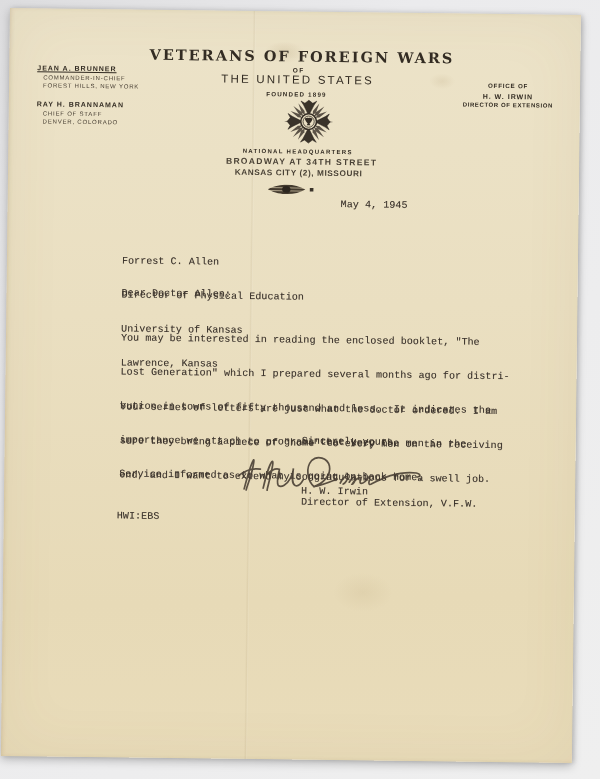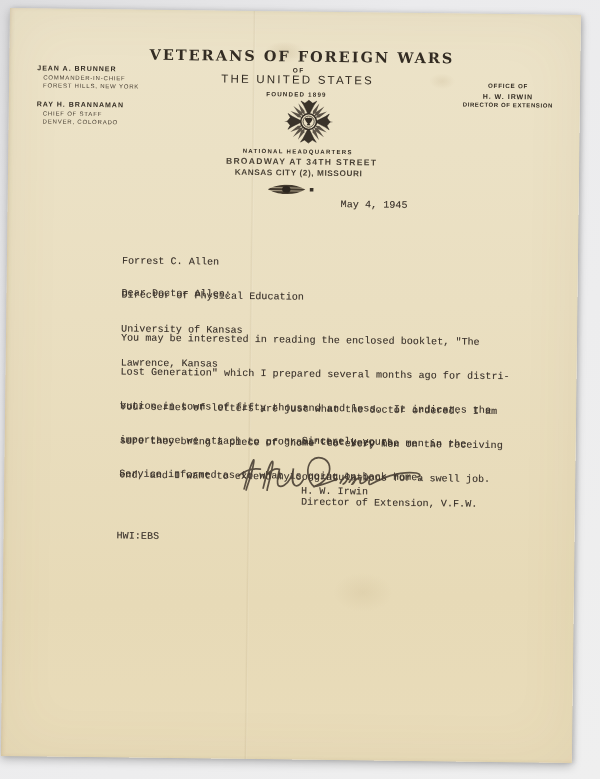--- a/index.html
+++ b/index.html
@@ -32,21 +32,21 @@
   .founded{top:79px;font-size:6.2px;font-weight:700;letter-spacing:1.2px;transform:translateX(2px);}
   .emblem{top:87px;left:271px;width:56px;height:46px;transform:translateX(1px);}
   .hq1{top:137px;font-size:6px;font-weight:700;letter-spacing:1.3px;transform:translateX(4px);}
   .hq2{top:145px;font-size:8.5px;font-weight:600;letter-spacing:1.3px;color:#4a4236;transform:translateX(8px);}
   .hq3{top:157px;font-size:8.2px;font-weight:600;letter-spacing:0.6px;color:#4a4236;transform:translateX(5px);}
   .ornament{top:169px;left:259px;transform:translateX(0px);}
 
   .officials{left:28px;font-weight:700;}
   .off-name{font-size:7px;letter-spacing:1px;}
   .off-sub{font-size:6px;letter-spacing:0.8px;color:#43it3a2f;}
-  .o1n{top:56px;} .o1t{top:66px;left:34px;} .o1l{top:74px;left:34px;}
+  .o1n{top:56px;text-decoration:underline;} .o1t{top:66px;left:34px;} .o1l{top:74px;left:34px;}
   .o2n{top:92px;} .o2t{top:102px;left:34px;} .o2l{top:110px;left:34px;}
   .off-sub{color:#433a2f;}
 
   .office{left:440px;top:68px;width:118px;text-align:center;font-weight:700;}
   .office div{position:static;}
   .office-1{font-size:6.2px;letter-spacing:0.8px;margin-bottom:3.5px;}
   .office-2{font-size:7px;letter-spacing:1px;margin-bottom:2.5px;}
   .office-3{font-size:6px;letter-spacing:0.6px;}
 
   .typew{
@@ -57,21 +57,21 @@
   }
   .date{left:333px;top:187px;}
   .recipient{left:115px;top:223px;}
   .salutation{left:115px;top:278px;}
   .para1{left:115px;top:300px;}
   .para2{left:115px;top:369px;}
   .closing{left:297px;top:424px;}
   .signature{left:230px;top:440px;width:192px;height:46px;}
   .sig-name{left:297px;top:474px;}
   .sig-title{left:297px;top:485px;}
-  .reference{left:113px;top:501px;margin-top:20px;}
+  .reference{left:113px;top:501px;}
 </style>
 </head>
 <body>
 
 <div class="paper">
   <div class="crease"></div>
   <div class="stain stain1"></div>
   <div class="stain stain2"></div>
   <div class="stain stain3"></div>
 

